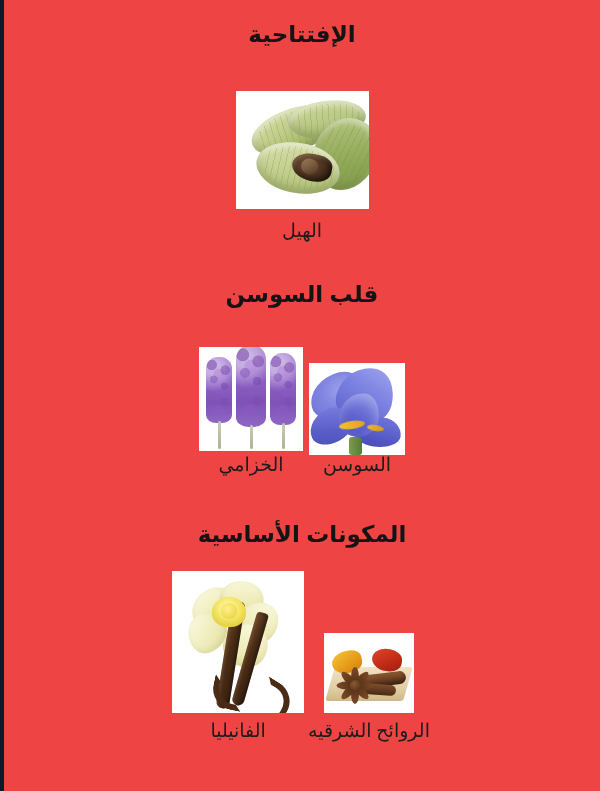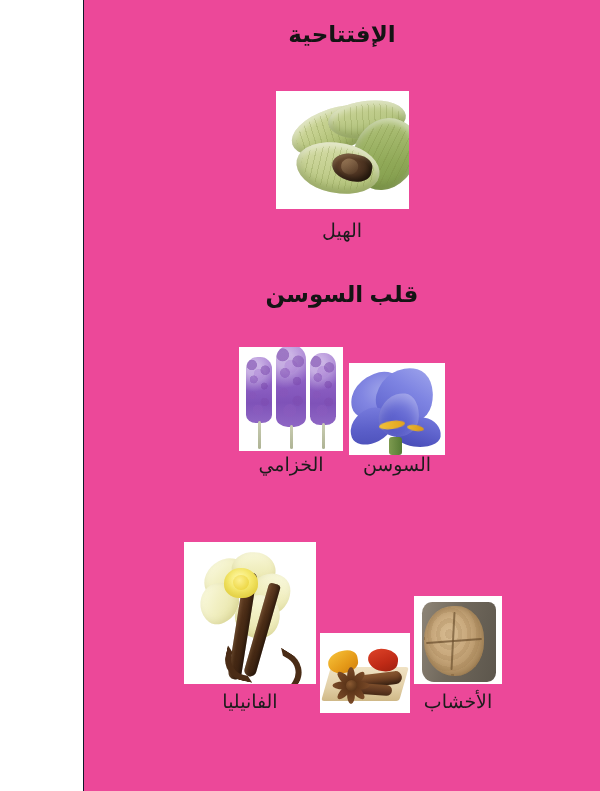--- a/index.html
+++ b/index.html
@@ -10,26 +10,26 @@
   }
   body {
     width: 600px;
     height: 791px;
     font-family: "Liberation Sans", "DejaVu Sans", sans-serif;
     color: #1a1a1a;
     overflow: hidden;
     position: relative;
   }
   .page {
-    width: 517px;
+    width: 600px;
     height: 791px;
-    background: #ec4899;
+    background: #ef4444;
     position: relative;
     box-sizing: border-box;
-    border-left: 1px solid #0f172a;
+    border-left: 4px solid #0f172a;
   }
 
   
   .section {
     width: 100%;
     position: absolute;
     left: 0;
     text-align: center;
   }
   .section-title {
@@ -457,20 +457,21 @@
             <div class="iris-beard-2"></div>
           </div>
         </div>
         <div class="item-label">السوسن</div>
       </div>
 
     </div>
   </div>
 
   <div class="section" id="sec-base">
+    <h2 class="section-title">المكونات الأساسية</h2>
 
     <div class="items-row">
 
       <div class="item item-vanilla">
         <div class="thumb thumb-vanilla">
           <div class="van-scene">
             <div class="van-pod van-pod-1"></div>
             <div class="van-pod van-pod-2"></div>
             <div class="van-hook van-hook-1"></div>
             <div class="van-hook van-hook-2"></div>
@@ -499,30 +500,20 @@
                 <span></span>
                 <span></span>
               <span></span>
                 <span></span>
                 <span></span>
                 <span></span>
               <div class="anise-core"></div>
             </div>
           </div>
         </div>
+        <div class="item-label">الروائح الشرقيه</div>
       </div>
 
-      <div class="item item-woods">
-        <div class="thumb thumb-wood">
-          <div class="wood-scene">
-            <div class="wood-bark"></div>
-            <div class="wood-face"></div>
-            <div class="wood-crack-h"></div>
-            <div class="wood-crack-v"></div>
-          </div>
-        </div>
-        <div class="item-label">الأخشاب</div>
-      </div>
 
     </div>
   </div>
 
 </div>
 
 </body></html>

